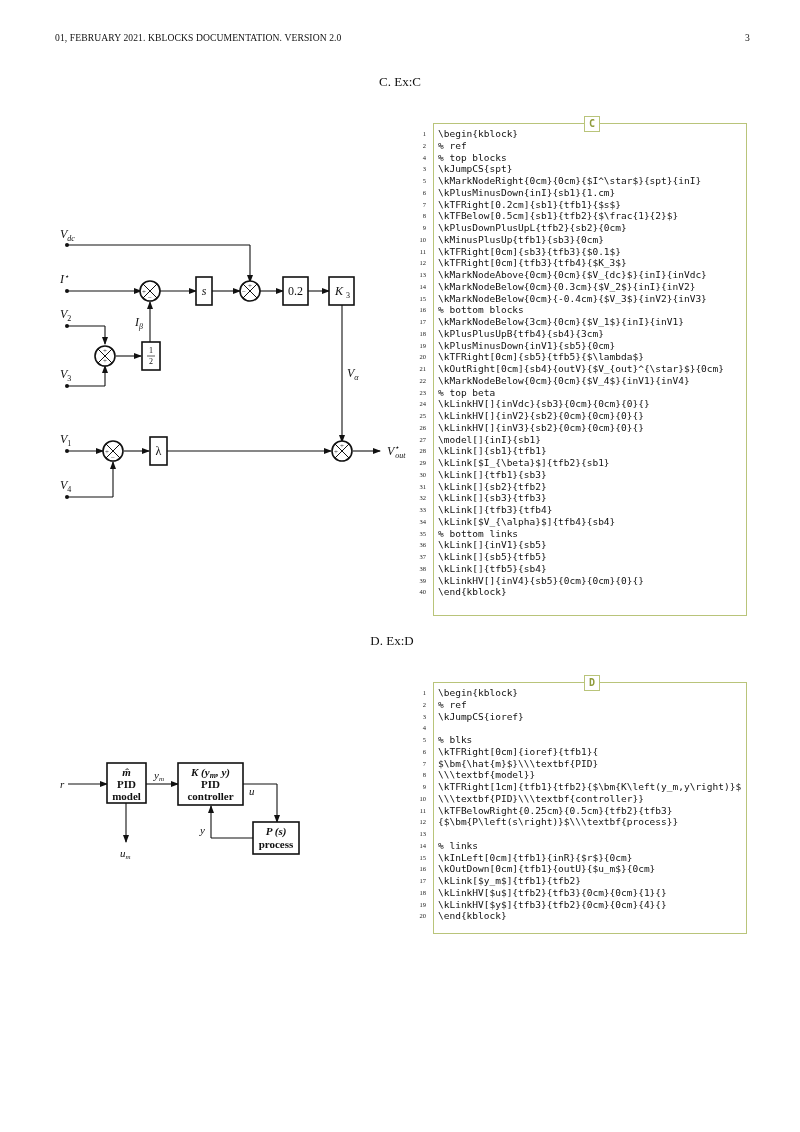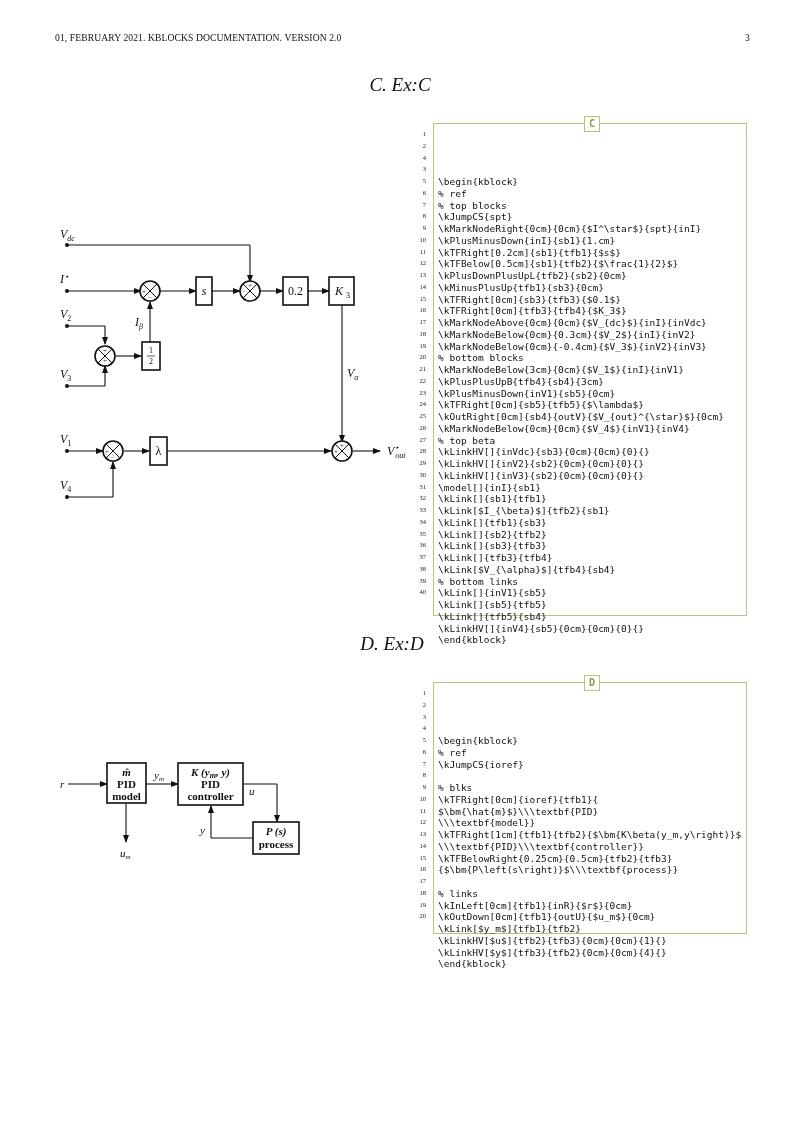--- a/index.html
+++ b/index.html
@@ -4,30 +4,30 @@
 <style>
   html, body { margin: 0; padding: 0; background: #ffffff; }
   body { width: 800px; height: 1132px; position: relative; overflow: hidden; color: #111; }
   .serif { font-family: "Liberation Serif", "DejaVu Serif", serif; }
   .mono { font-family: "DejaVu Sans Mono", "Liberation Mono", monospace; }
 
   #running-header { position: absolute; top: 32px; left: 55px; right: 50px; height: 14px; font-size: 9.6px; letter-spacing: 0.1px; }
   #running-header .left { position: absolute; left: 0; top: 0; }
   #running-header .right { position: absolute; right: 0; top: 0; }
 
-  .section-title { position: absolute; font-size: 19px; font-style: italic; }
+  .section-title { position: absolute; font-size: 13px; }
   #sec-c { top: 74px; left: 0; width: 800px; text-align: center; padding-left: 0; }
   #sec-d { top: 633px; left: 0; width: 784px; text-align: center; }
 
   .listing { position: absolute; border: 1.3px solid #b9c47a; background: #fff; }
   .listing-tag { position: absolute; top: -8px; width: 14px; height: 14px; border: 1.3px solid #b9c47a; background: #fff; color: #8f9b3c; font-size: 10px; line-height: 14px; text-align: center; font-weight: bold; }
   .listing-lines { position: absolute; left: 0; top: 0; right: 0; }
   .code-line { position: relative; height: 11.75px; line-height: 11.75px; font-size: 9.5px; white-space: pre; }
   .code-line .ln { position: absolute; left: -20px; width: 12px; text-align: right; font-size: 6.5px; font-family: "Liberation Serif", serif; color: #222; }
-  .code-line .code { position: absolute; left: 4px; color: #111; margin-top: 48px; }
+  .code-line .code { position: absolute; left: 4px; color: #111; }
 
   #listing-c { left: 433px; top: 123px; width: 312px; height: 491px; }
   #listing-c .listing-tag { left: 150px; }
   #listing-c .listing-lines { top: 4px; }
 
   #listing-d { left: 433px; top: 682px; width: 312px; height: 250px; }
   #listing-d .listing-tag { left: 150px; }
   #listing-d .listing-lines { top: 4px; }
 
   svg text { font-family: "Liberation Serif", "DejaVu Serif", serif; }
@@ -260,21 +260,21 @@
   <div class="listing-tag mono">D</div>
   <div class="listing-lines mono">
       <div class="code-line"><span class="ln">1</span><span class="code">\begin{kblock}</span></div>
       <div class="code-line"><span class="ln">2</span><span class="code">% ref</span></div>
       <div class="code-line"><span class="ln">3</span><span class="code">\kJumpCS{ioref}</span></div>
       <div class="code-line"><span class="ln">4</span><span class="code"></span></div>
       <div class="code-line"><span class="ln">5</span><span class="code">% blks</span></div>
       <div class="code-line"><span class="ln">6</span><span class="code">\kTFRight[0cm]{ioref}{tfb1}{</span></div>
       <div class="code-line"><span class="ln">7</span><span class="code">$\bm{\hat{m}$}\\\textbf{PID}</span></div>
       <div class="code-line"><span class="ln">8</span><span class="code">\\\textbf{model}}</span></div>
-      <div class="code-line"><span class="ln">9</span><span class="code">\kTFRight[1cm]{tfb1}{tfb2}{$\bm{K\beta(y_m,y\right)}$</span></div>
+      <div class="code-line"><span class="ln">9</span><span class="code">\kTFRight[1cm]{tfb1}{tfb2}{$\bm{K\left(y_m,y\right)}$</span></div>
       <div class="code-line"><span class="ln">10</span><span class="code">\\\textbf{PID}\\\textbf{controller}}</span></div>
       <div class="code-line"><span class="ln">11</span><span class="code">\kTFBelowRight{0.25cm}{0.5cm}{tfb2}{tfb3}</span></div>
       <div class="code-line"><span class="ln">12</span><span class="code">{$\bm{P\left(s\right)}$\\\textbf{process}}</span></div>
       <div class="code-line"><span class="ln">13</span><span class="code"></span></div>
       <div class="code-line"><span class="ln">14</span><span class="code">% links</span></div>
       <div class="code-line"><span class="ln">15</span><span class="code">\kInLeft[0cm]{tfb1}{inR}{$r$}{0cm}</span></div>
       <div class="code-line"><span class="ln">16</span><span class="code">\kOutDown[0cm]{tfb1}{outU}{$u_m$}{0cm}</span></div>
       <div class="code-line"><span class="ln">17</span><span class="code">\kLink[$y_m$]{tfb1}{tfb2}</span></div>
       <div class="code-line"><span class="ln">18</span><span class="code">\kLinkHV[$u$]{tfb2}{tfb3}{0cm}{0cm}{1}{}</span></div>
       <div class="code-line"><span class="ln">19</span><span class="code">\kLinkHV[$y$]{tfb3}{tfb2}{0cm}{0cm}{4}{}</span></div>

